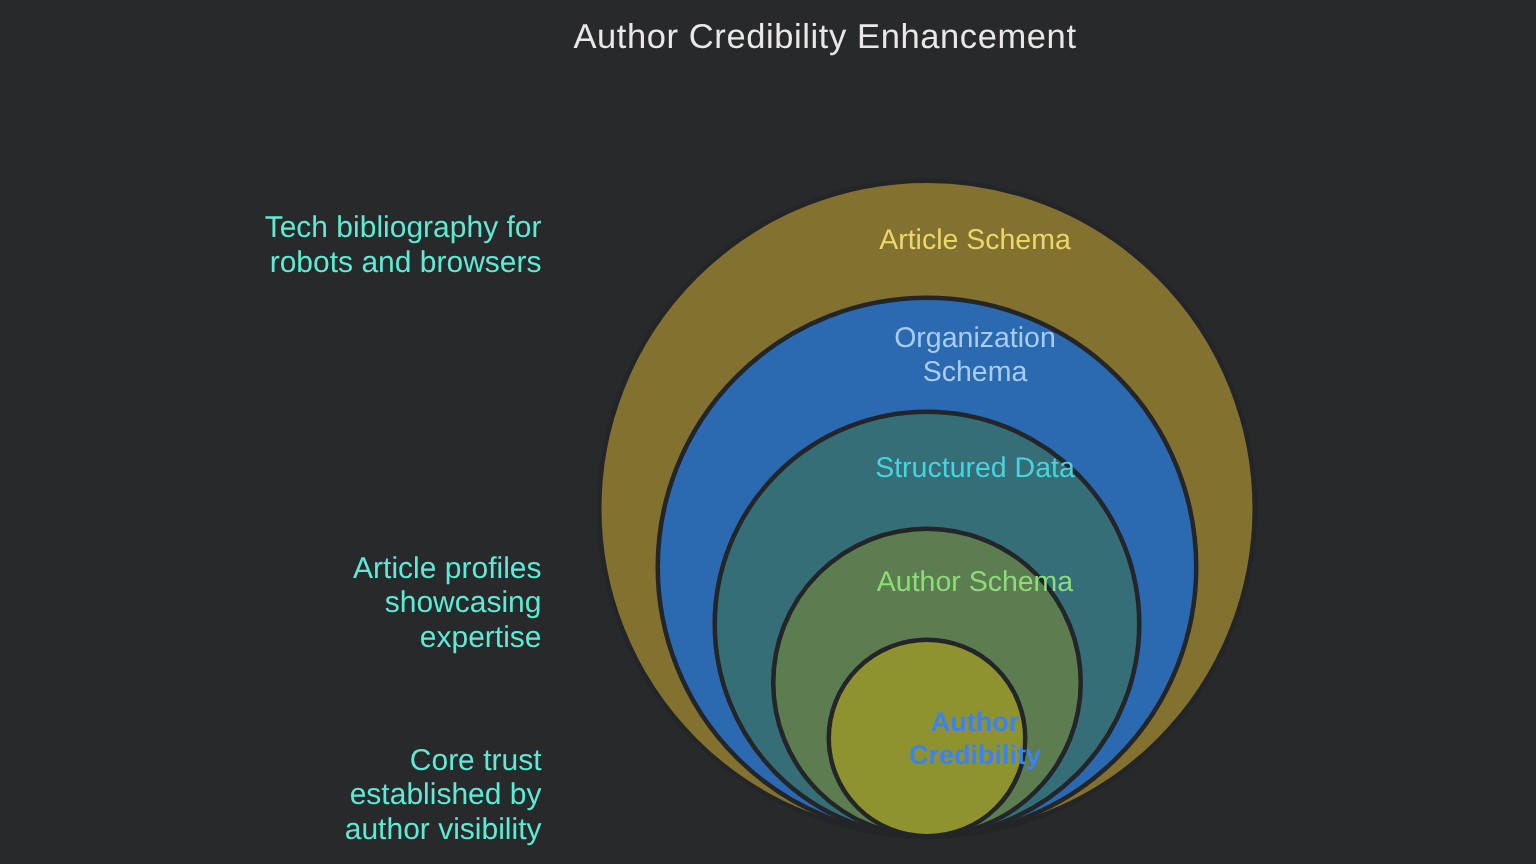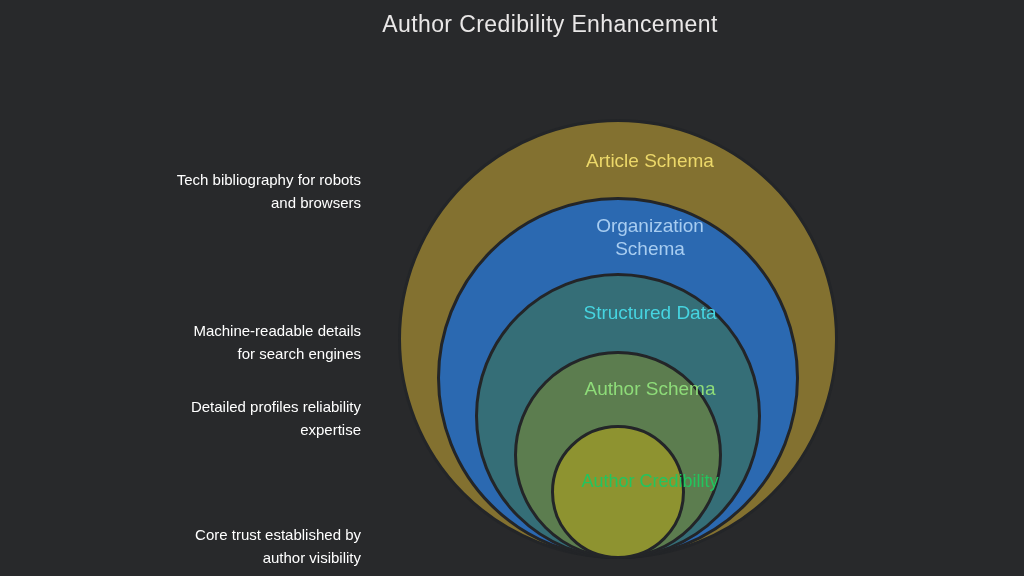--- a/index.html
+++ b/index.html
@@ -55,24 +55,23 @@
   .l1 { top: 149px; }
   .l2 { top: 214px; width: 180px; }
   .l3 { top: 301px; }
   .l4 { top: 377px; }
   .l5 { top: 470px; width: 140px; font-size: 18px; line-height: 22px; }
   .desc {
     position: absolute;
     right: 663px;
     width: 185px;
     text-align: right;
-    font-size: 15px;
+    font-size: 20px;
     line-height: 23px;
-    color: #ffffff;
-    margin-top: 27px;
+    color: #5eead4;
   }
   .d1 { top: 141px; }
   .d2 { top: 216px; }
   .d3 { top: 292px; }
   .d4 { top: 368px; }
   .d5 { top: 496px; }
 </style>
 </head>
 <body>
 
@@ -83,20 +82,19 @@
   <div class="circle c1" style="background: rgb(131, 113, 48);"></div>
   <div class="circle c2" style="background: rgb(43, 105, 177);"></div>
   <div class="circle c3" style="background: rgb(53, 110, 119);"></div>
   <div class="circle c4" style="background: rgb(92, 125, 79);"></div>
   <div class="circle c5" style="background: rgb(142, 147, 48);"></div>
 
   <div class="circle-label l1" style="color: rgb(236, 216, 105);">Article Schema</div>
   <div class="circle-label l3" style="color: rgb(70, 212, 224);">Structured Data</div>
   <div class="circle-label wrap l2" style="color: rgb(168, 205, 241);">Organization Schema</div>
   <div class="circle-label l4" style="color: rgb(142, 220, 121);">Author Schema</div>
-  <div class="circle-label wrap l5" style="color: #22c55e;">Author Credibility</div>
+  <div class="circle-label wrap l5" style="color: #3b82f6; font-weight: bold;">Author Credibility</div>
 
   <div class="desc d1">Tech bibliography for robots and browsers</div>
-  <div class="desc d3">Machine-readable details for search engines</div>
-  <div class="desc d4">Detailed profiles reliability expertise</div>
+  <div class="desc d4">Article profiles showcasing expertise</div>
   <div class="desc d5">Core trust established by author visibility</div>
 
 </div>
 
 </body></html>

